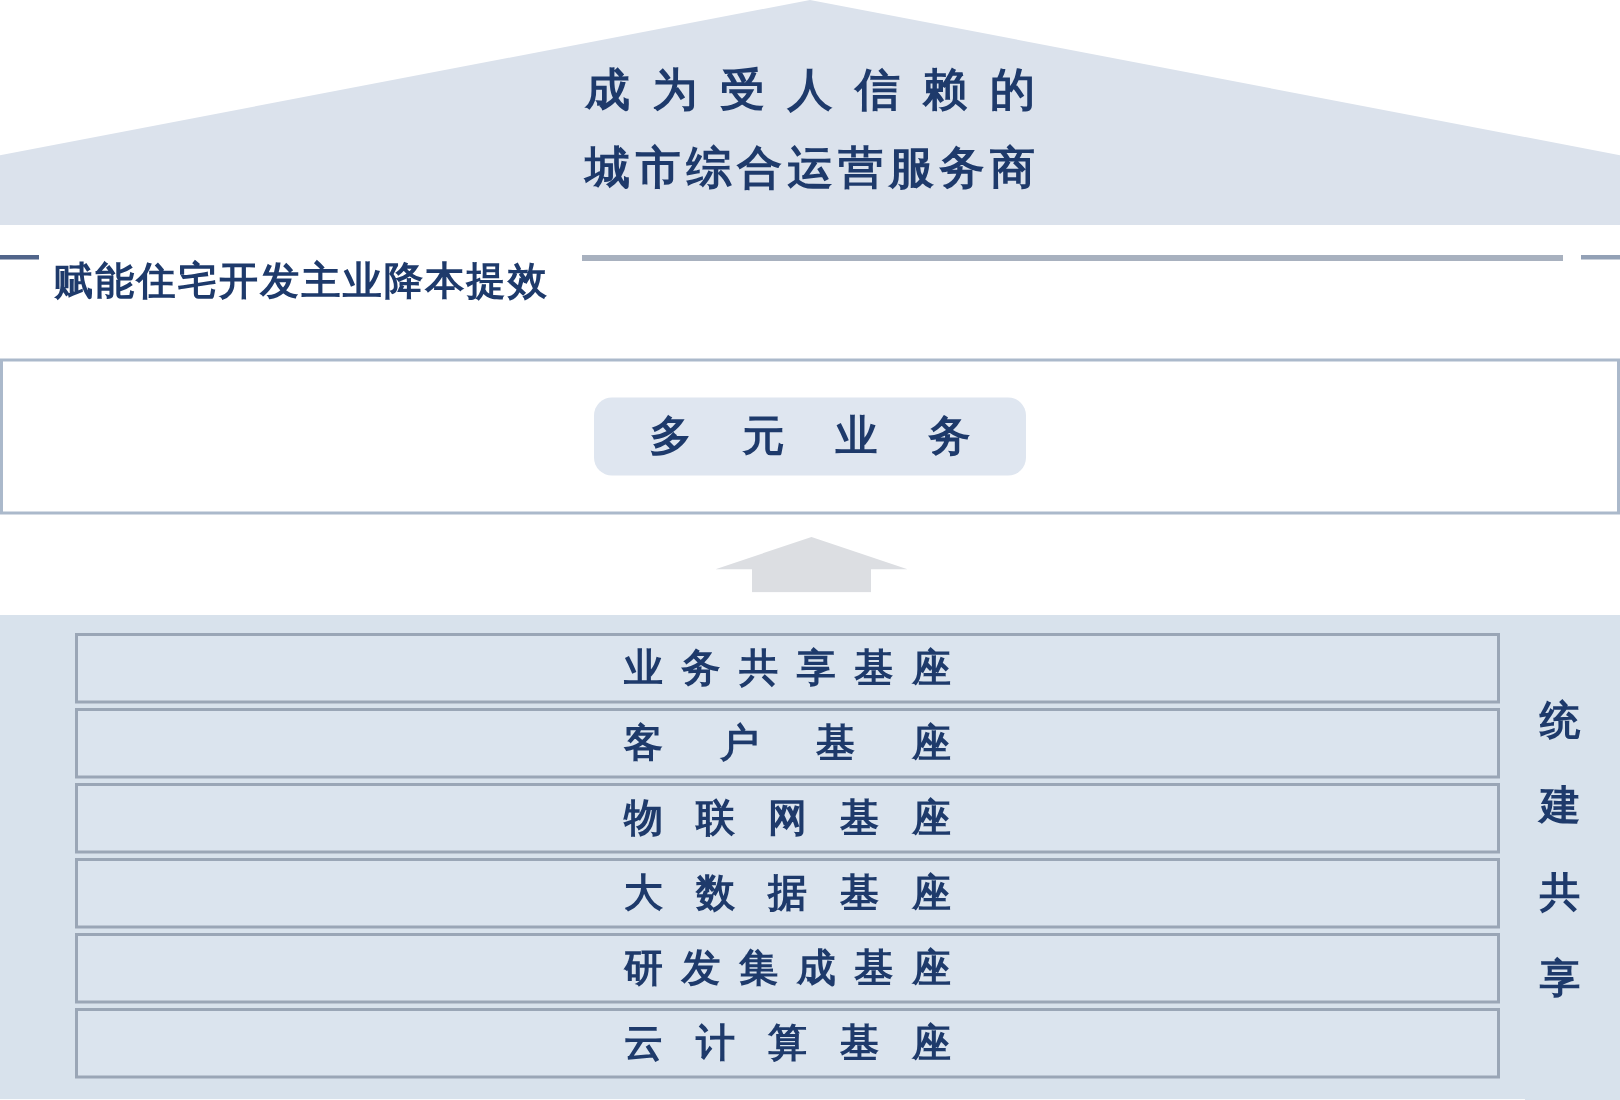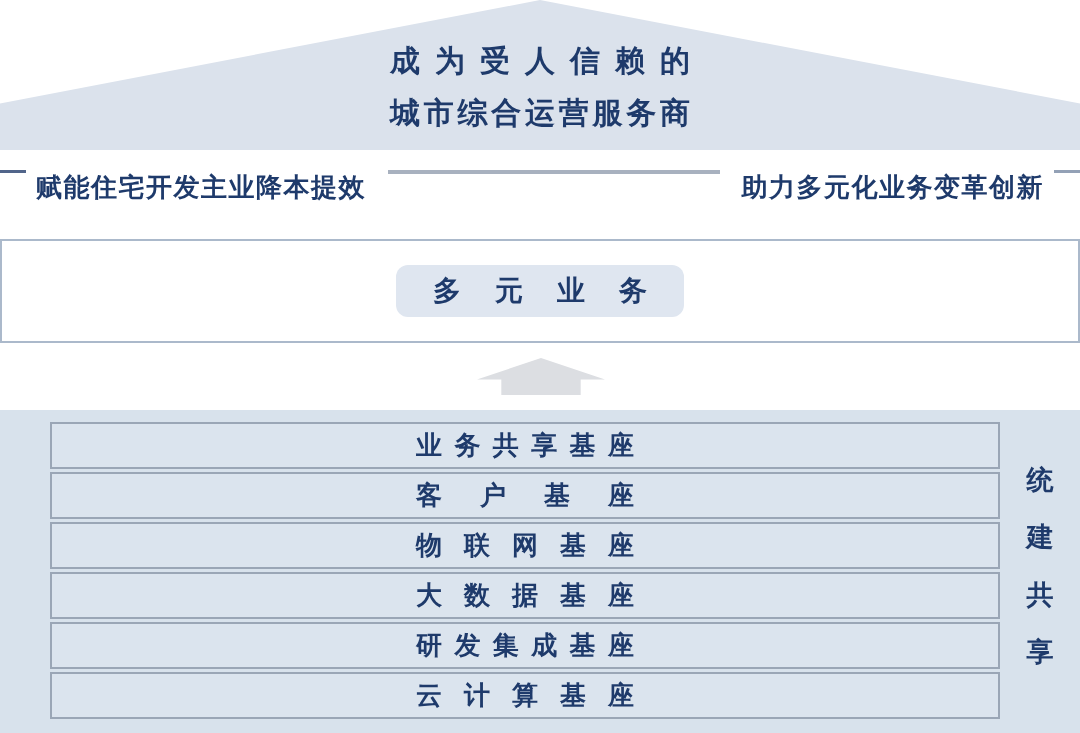--- a/index.html
+++ b/index.html
@@ -102,21 +102,20 @@
         <span>服</span>
         <span>务</span>
         <span>商</span>
       </div>
   </div>
 
   <div class="connector">
     <span class="edge-dash left"></span>
     <span class="connector-label">赋能住宅开发主业降本提效</span>
     <span class="connector-line"></span>
-    <span class="connector-label">助力多元化业务变革创新</span>
     <span class="edge-dash right"></span>
   </div>
 
   <div class="biz-box">
     <div class="biz-pill">
       <div class="pill-text">
           <span>多</span>
           <span>元</span>
           <span>业</span>
           <span>务</span>

